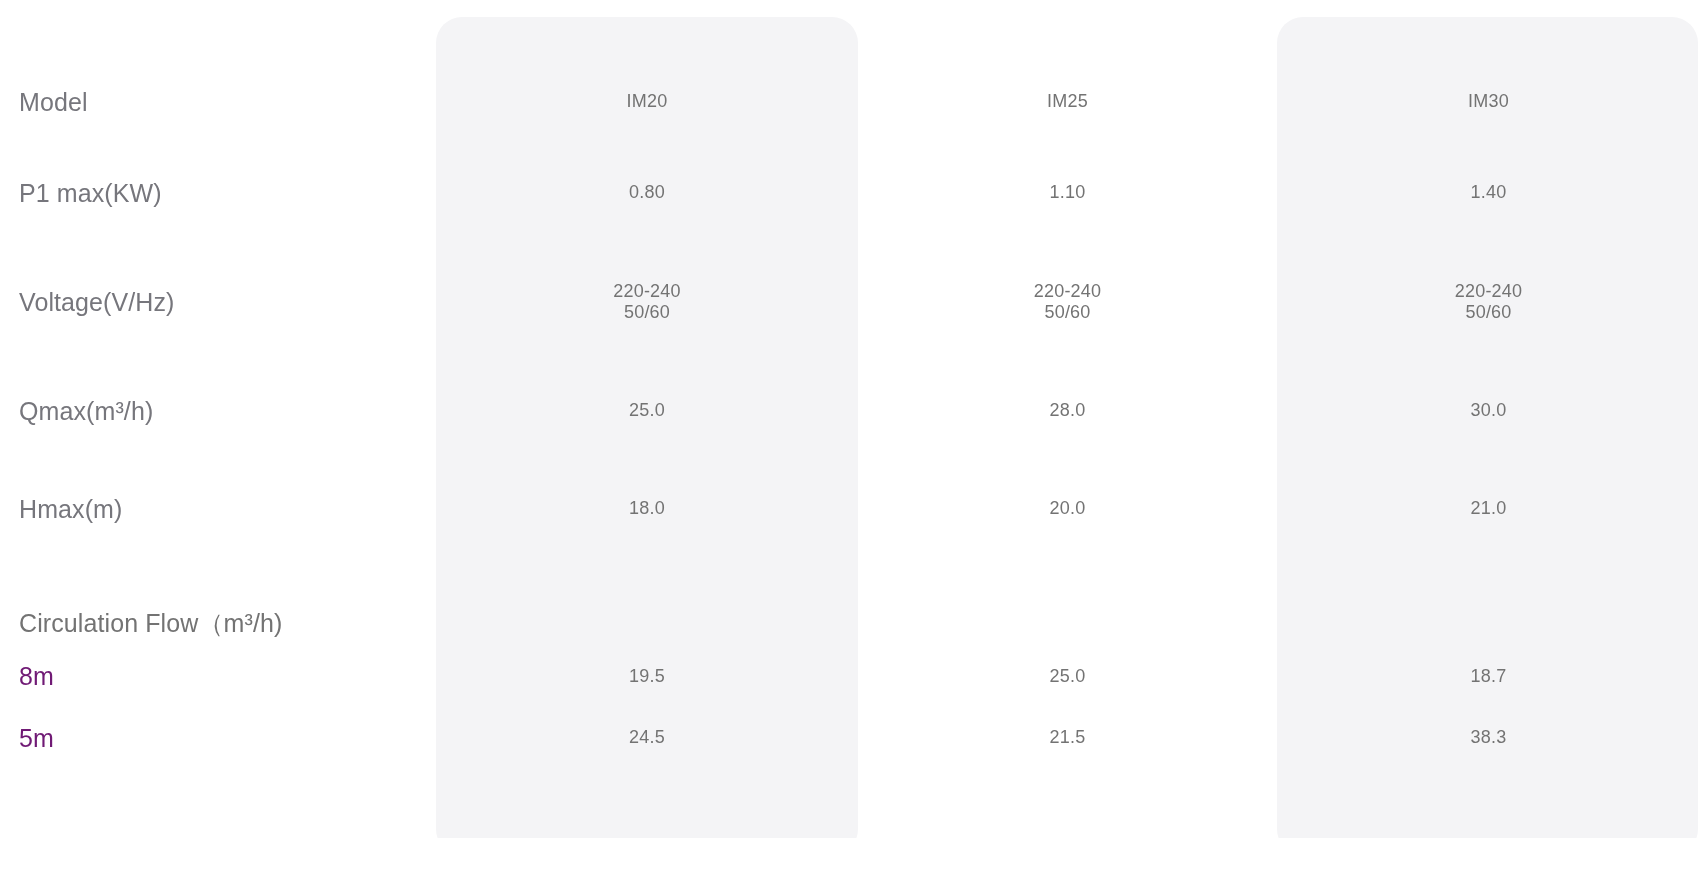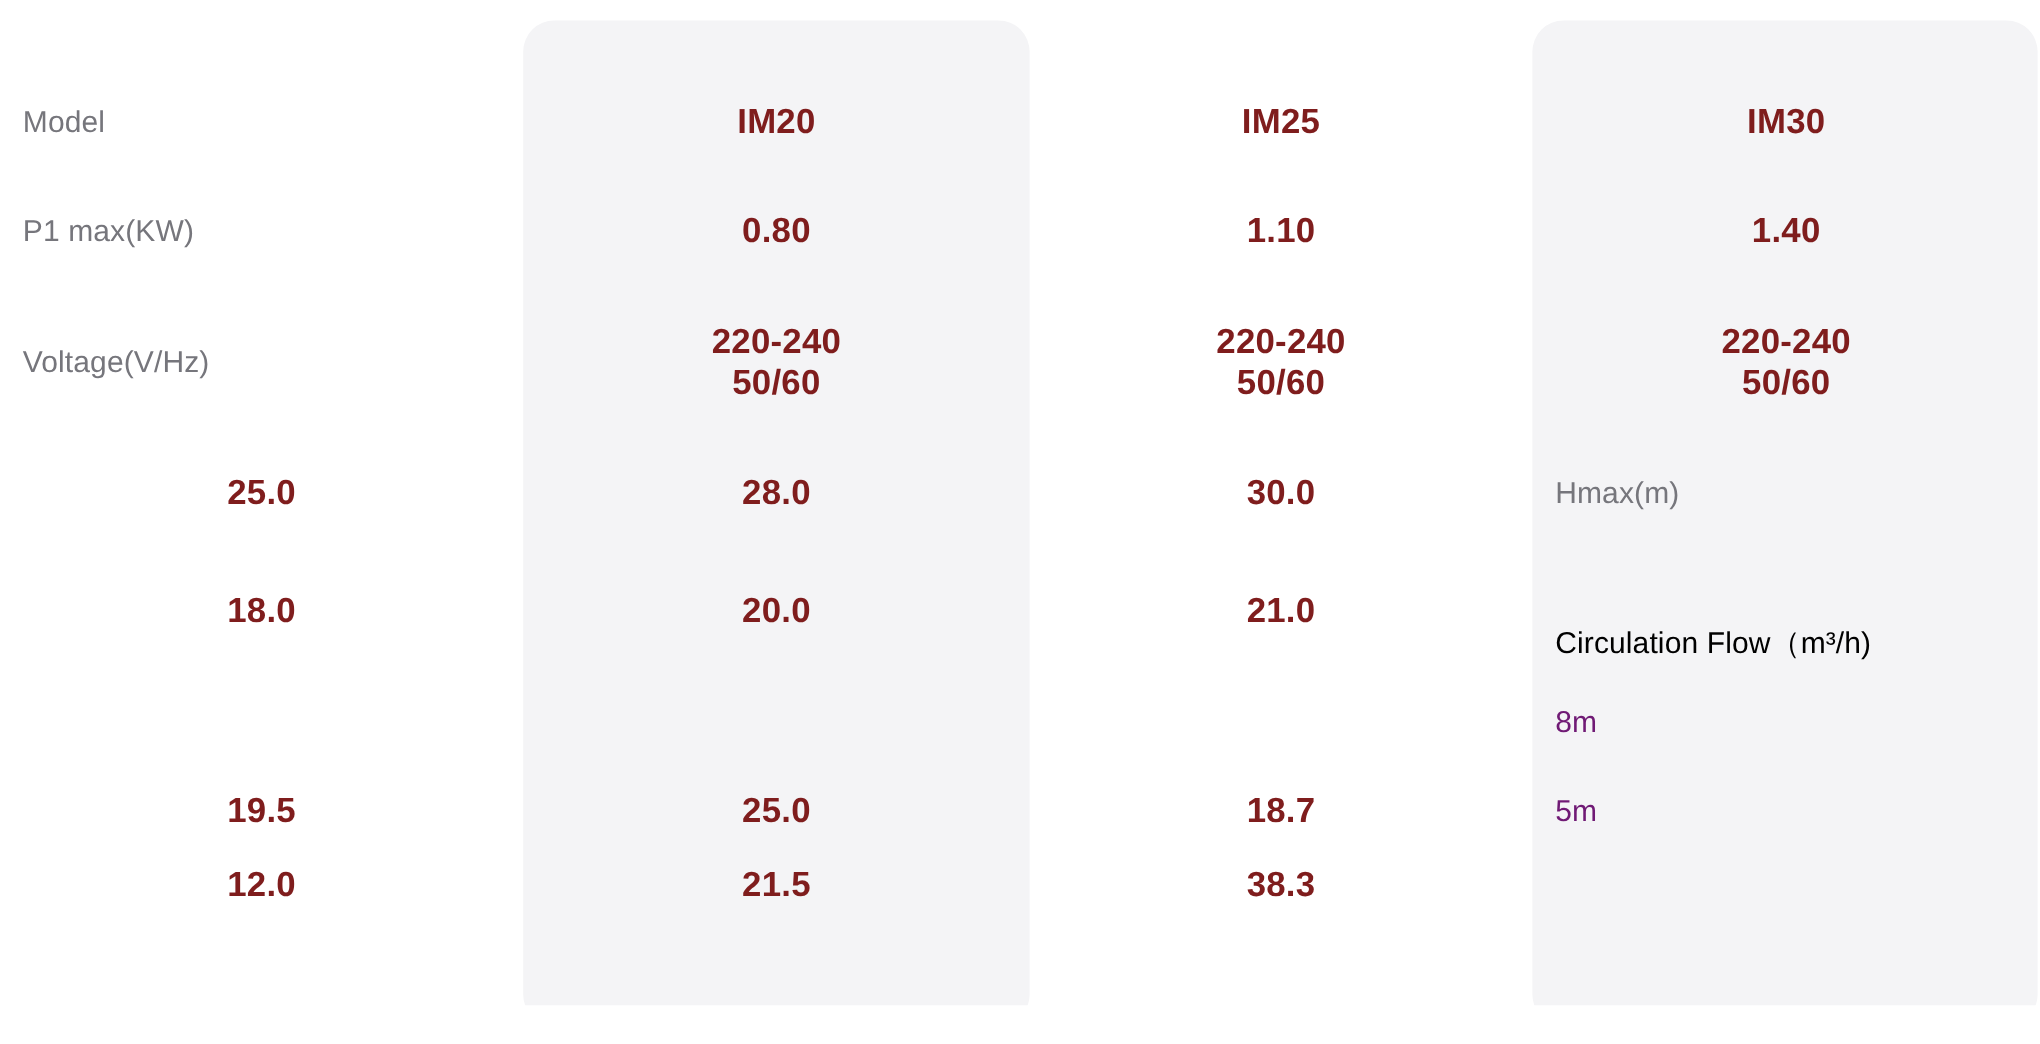--- a/index.html
+++ b/index.html
@@ -64,35 +64,35 @@
     padding-left: 19px;
     color: #76767c;
     font-size: 25px;
     font-weight: 400;
     letter-spacing: 0.1px;
     white-space: nowrap;
   }
 
   .cell.value {
     justify-content: center;
-    color: #7f1d1d;
-    font-size: 29px;
-    font-weight: 700;
+    color: #737373;
+    font-size: 18px;
+    font-weight: 400;
     letter-spacing: 0.2px;
     text-align: center;
     line-height: 1.18;
   }
 
   .cell.value .multiline {
     display: block;
     white-space: pre-line;
   }
 
   .cell.group-title {
-    color: #000000;
+    color: #737373;
     font-size: 25px;
     font-weight: 400;
     align-items: flex-end;
     padding-bottom: 6px;
   }
 
   .cell.sub-label {
     padding-left: 19px;
     color: #701a75;
     font-size: 25px;
@@ -131,40 +131,41 @@
       </div>
     <div class="cell value">
         <span class="multiline">220-240
 50/60</span>
       </div>
     <div class="cell value">
         <span class="multiline">220-240
 50/60</span>
       </div>
 
+    <div class="cell label">Qmax(m³/h)</div>
     <div class="cell value">25.0</div>
     <div class="cell value">28.0</div>
     <div class="cell value">30.0</div>
 
     <div class="cell label">Hmax(m)</div>
     <div class="cell value">18.0</div>
     <div class="cell value">20.0</div>
     <div class="cell value">21.0</div>
 
     <div class="cell label group-title">Circulation Flow（m³/h)</div>
     <div class="cell value"></div>
     <div class="cell value"></div>
     <div class="cell value"></div>
 
     <div class="cell sub-label">8m</div>
     <div class="cell value">19.5</div>
     <div class="cell value">25.0</div>
     <div class="cell value">18.7</div>
 
     <div class="cell sub-label">5m</div>
-    <div class="cell value">12.0</div>
+    <div class="cell value">24.5</div>
     <div class="cell value">21.5</div>
     <div class="cell value">38.3</div>
 
     <div class="spacer"></div>
 
   </div>
 </div>
 
 </body></html>

